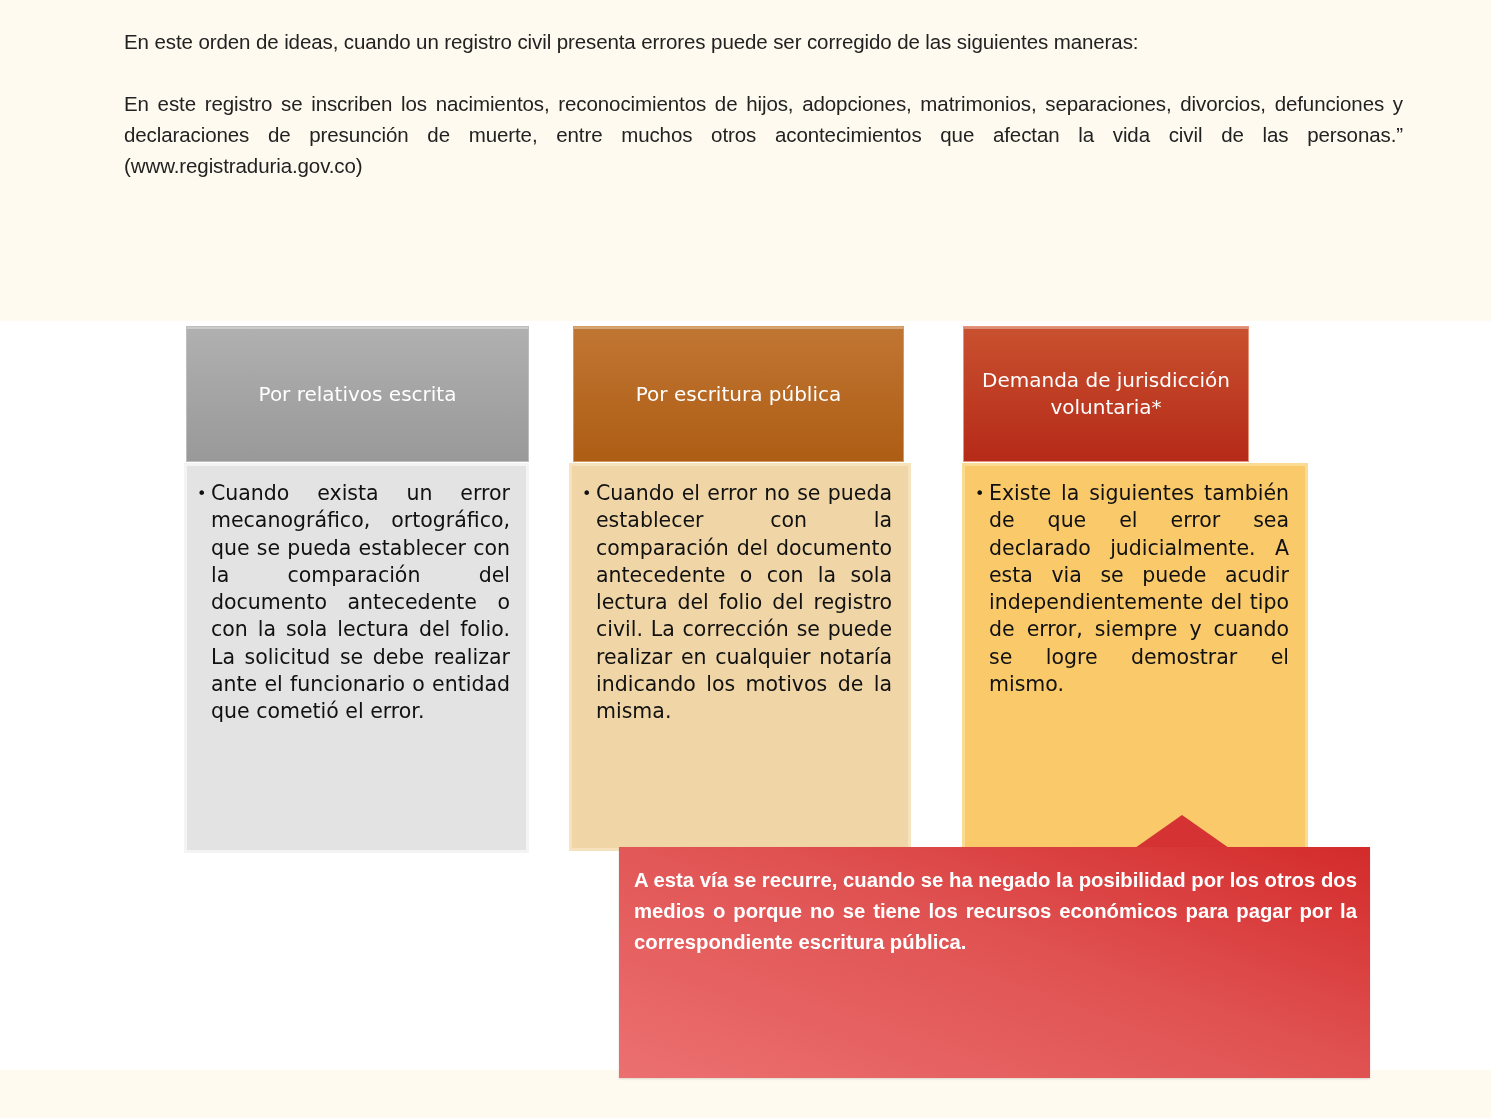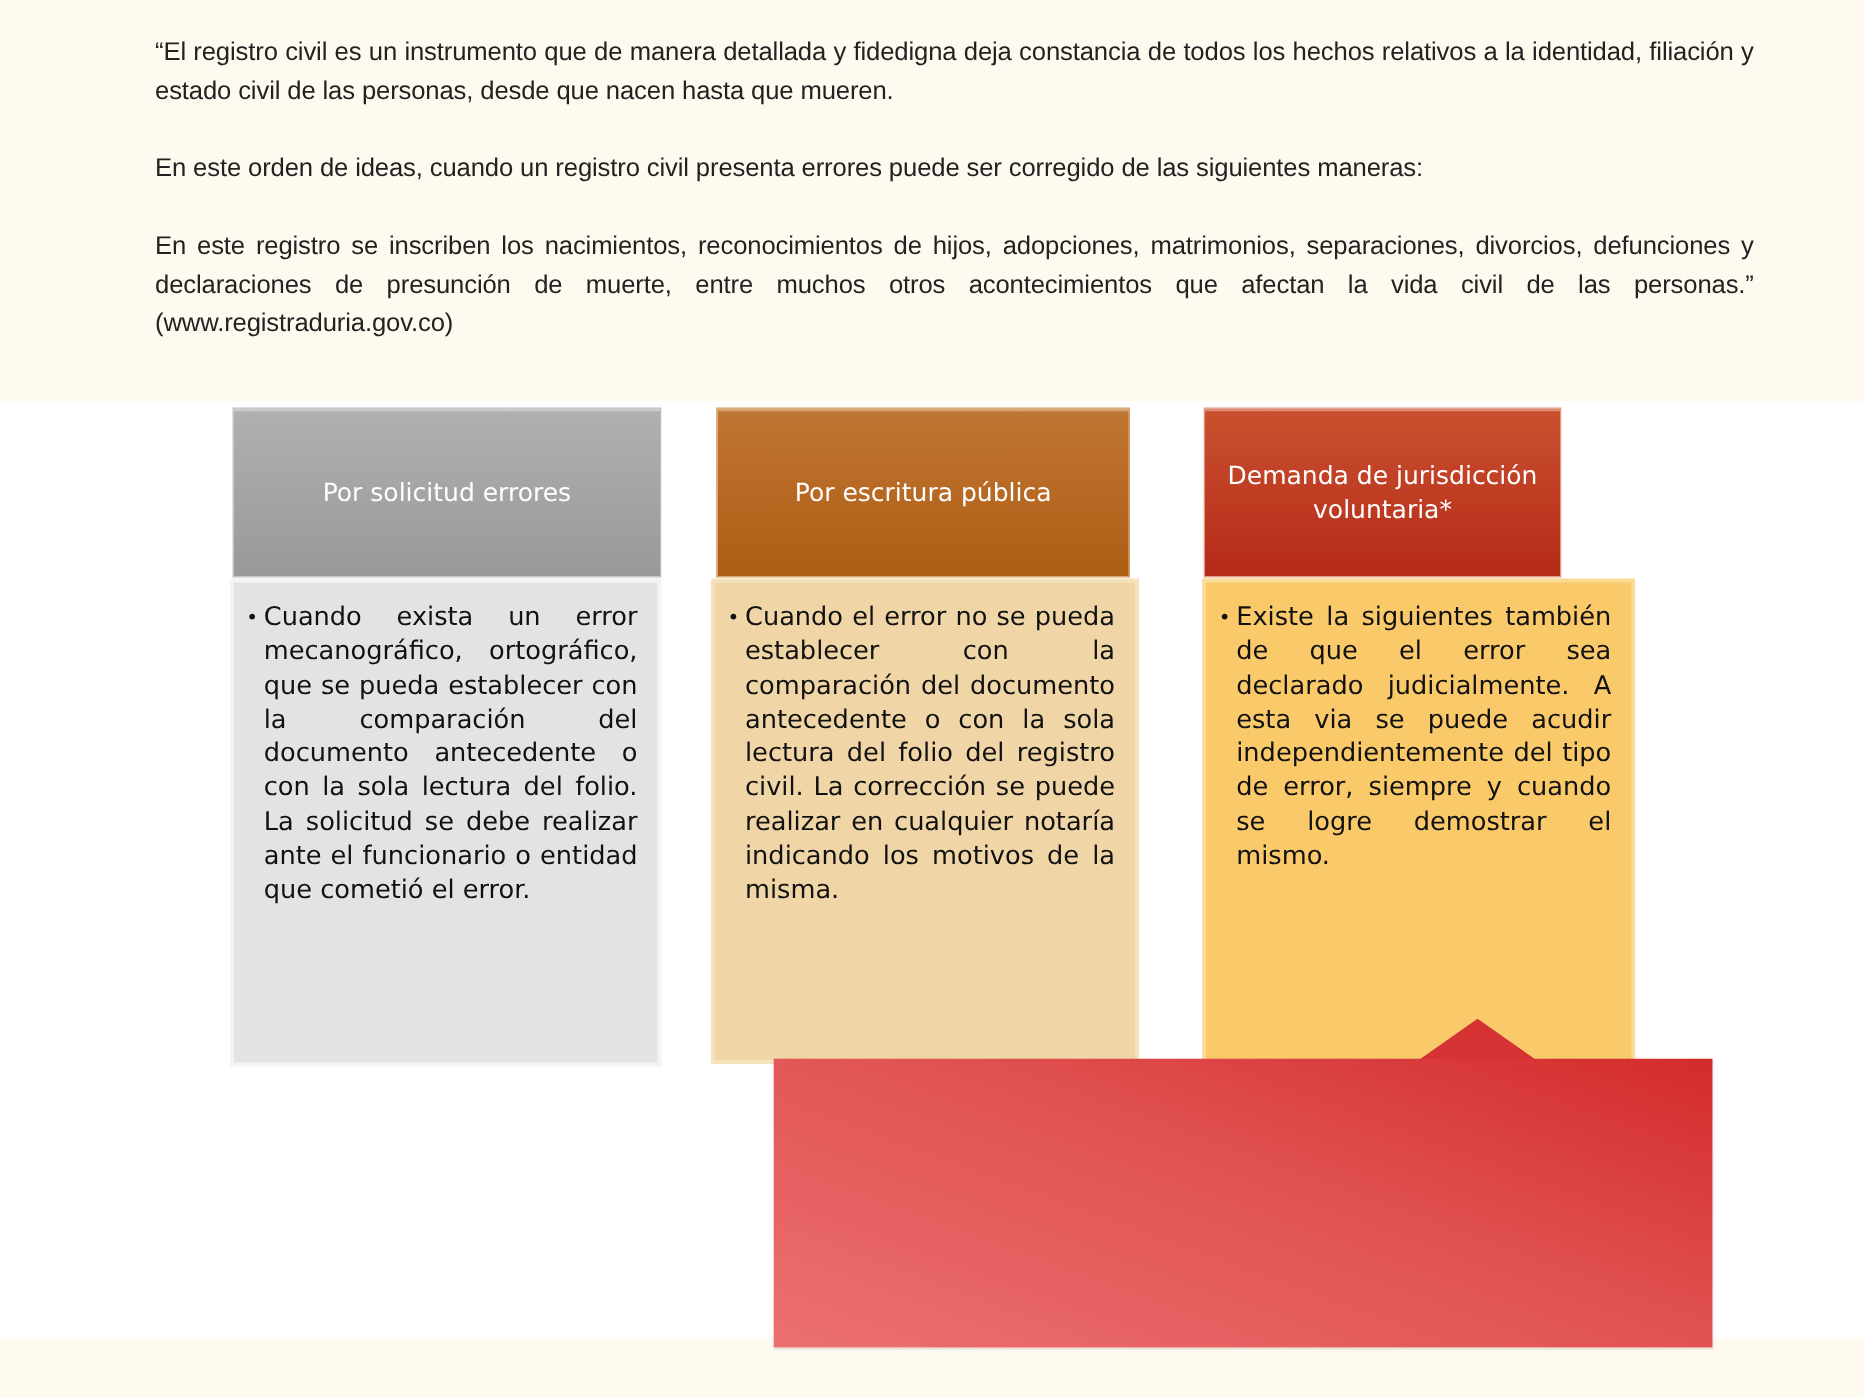--- a/index.html
+++ b/index.html
@@ -67,27 +67,26 @@
       border-bottom: 33px solid #d53333;
     }
   </style>
 </head>
 <body>
 
 <div class="band-top"></div>
 <div class="band-bottom"></div>
 
 <div class="intro">
-  <p>“El registro civil es un instrumento que de manera detallada y fidedigna deja constancia de todos los hechos relativos a la identidad, filiación y estado civil de las personas, desde que nacen hasta que mueren.</p>
   <p>En este orden de ideas, cuando un registro civil presenta errores puede ser corregido de las siguientes maneras:</p>
   <p>En este registro se inscriben los nacimientos, reconocimientos de hijos, adopciones, matrimonios, separaciones, divorcios, defunciones y declaraciones de presunción de muerte, entre muchos otros acontecimientos que afectan la vida civil de las personas.” (www.registraduria.gov.co)</p>
 </div>
 
 <div class="card-head gray">
-  <span>Por solicitud errores</span>
+  <span>Por relativos escrita</span>
 </div>
 <div class="card-body gray">
   <div class="bullet-item">
     <span class="bullet-dot">•</span>
     <span class="bullet-text">Cuando exista un error mecanográfico, ortográfico, que se pueda establecer con la comparación del documento antecedente o con la sola lectura del folio. La solicitud se debe realizar ante el funcionario o entidad que cometió el error.</span>
   </div>
 </div>
 
 <div class="card-head brown">
   <span>Por escritura pública</span>
@@ -104,13 +103,14 @@
 </div>
 <div class="card-body red">
   <div class="bullet-item">
     <span class="bullet-dot">•</span>
     <span class="bullet-text">Existe la siguientes también de que el error sea declarado judicialmente. A esta via se puede acudir independientemente del tipo de error, siempre y cuando se logre demostrar el mismo.</span>
   </div>
 </div>
 
 <div class="callout-arrow"></div>
 <div class="callout">
+  <p>A esta vía se recurre, cuando se ha negado la posibilidad por los otros dos medios o porque no se tiene los recursos económicos para pagar por la correspondiente escritura pública.</p>
 </div>
 
 </body></html>

